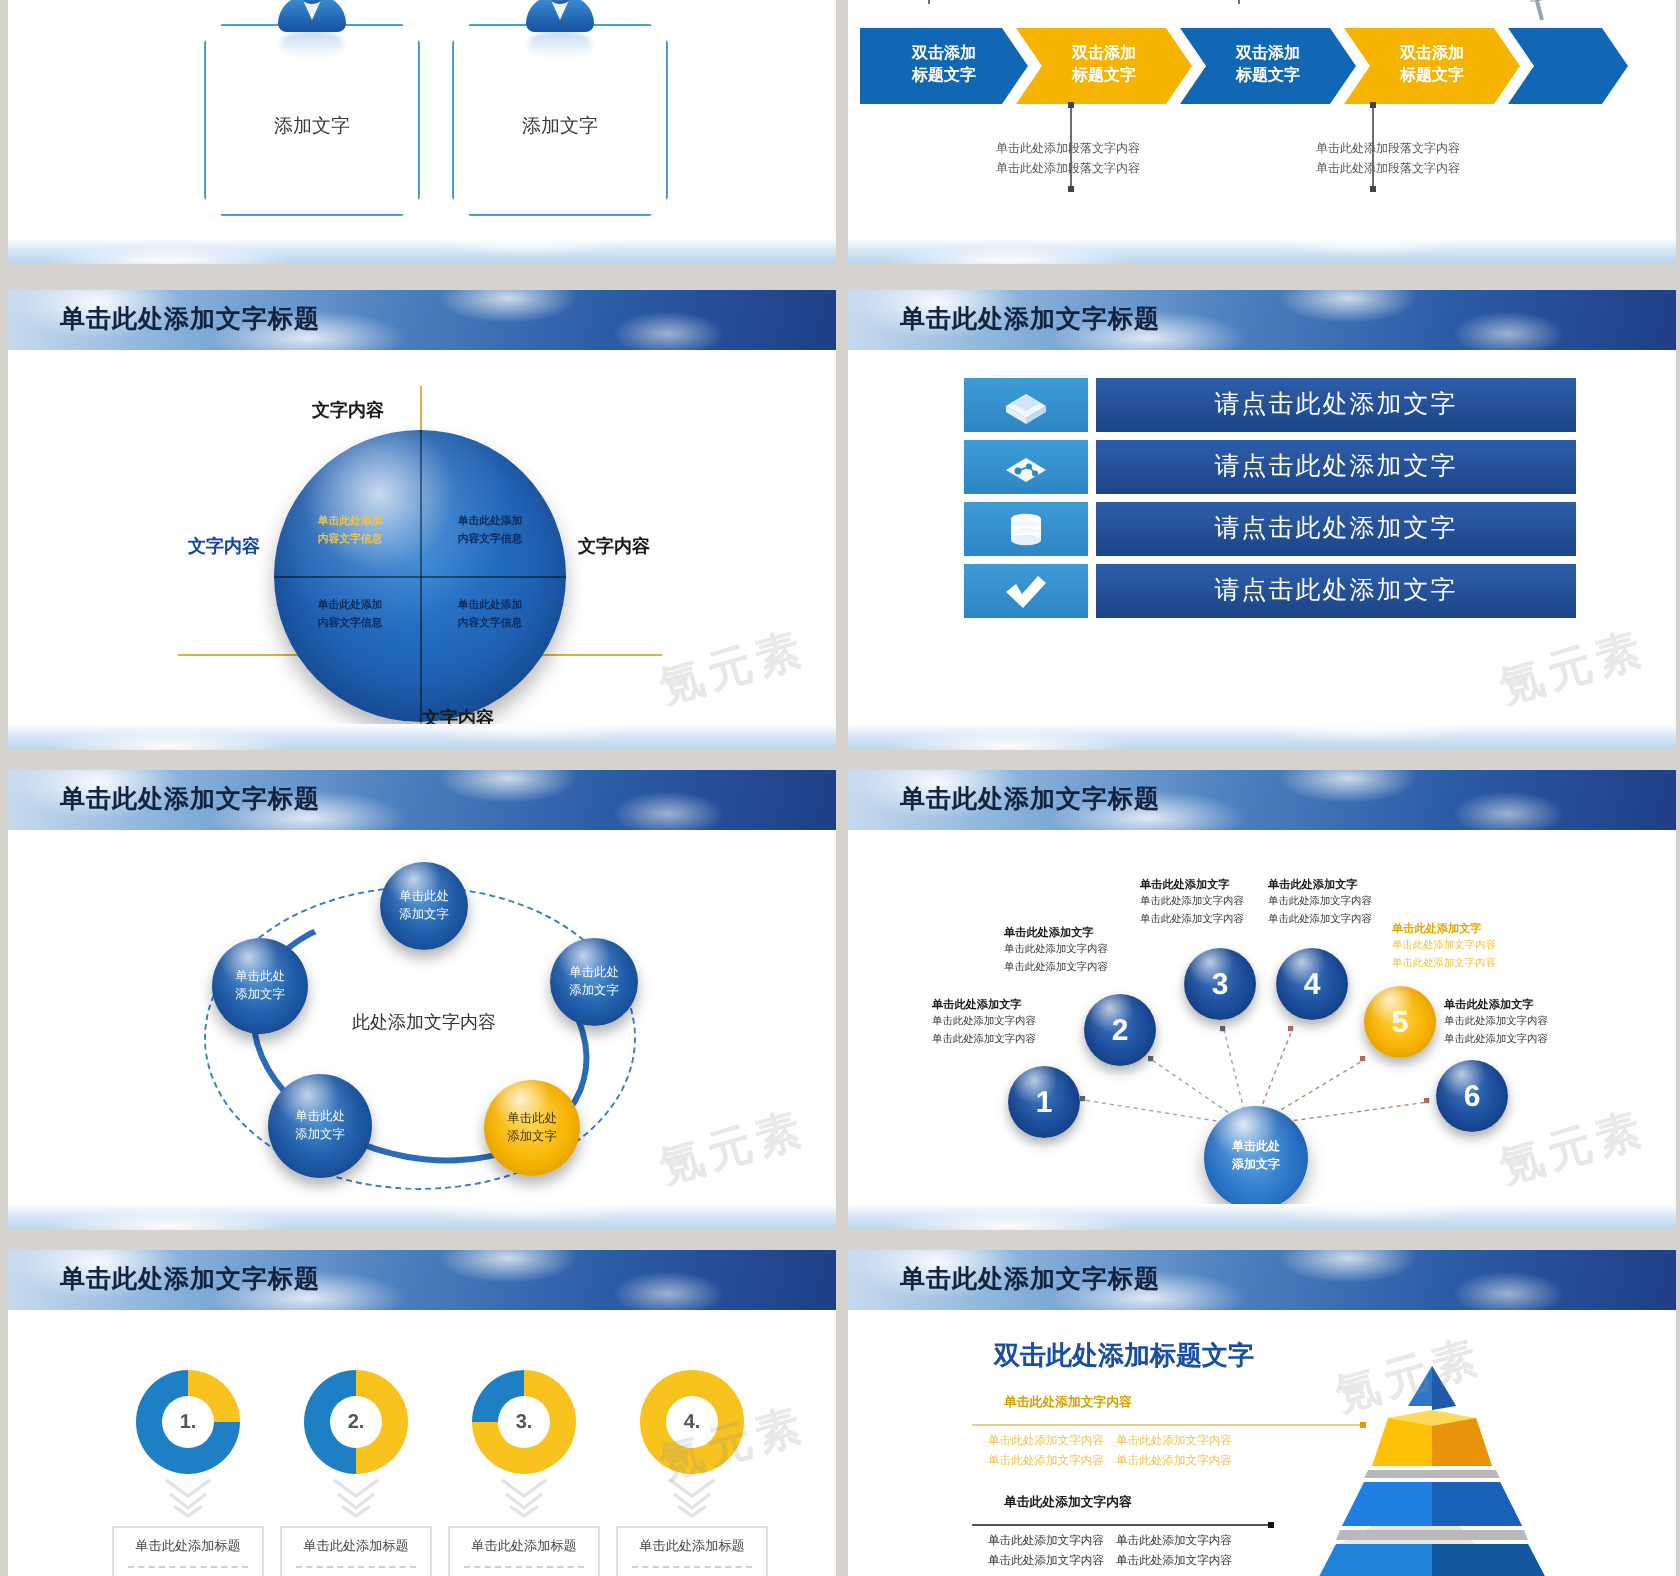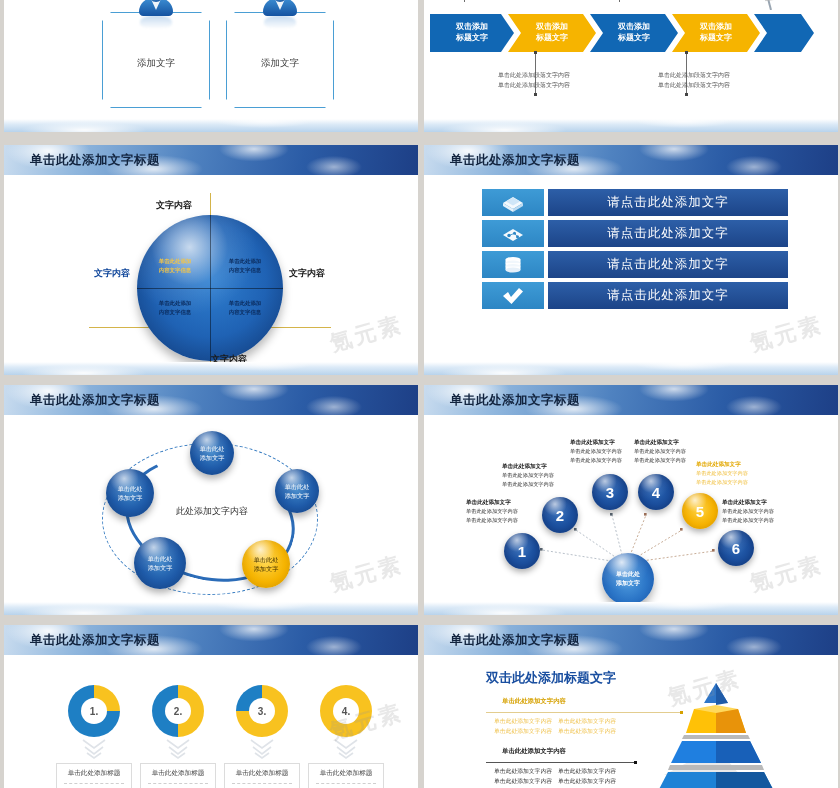--- a/index.html
+++ b/index.html
@@ -192,21 +192,21 @@
   }
   .chevdown { position: absolute; width: 26px; height: 20px; }
   .s7-card {
     position: absolute; width: 76px; border: 1px solid #dcdcdc; background: #fff;
     padding: 5px 3px 6px;
   }
   .s7-card .t { font-size: 6.6px; color: #444; text-align: center; }
   .s7-card .sep { border-top: 1px dashed #cfcfcf; margin: 5px 4px; }
 
   
-  .s8-h { position: absolute; font-size: 13px; font-weight: bold; color: #1a4fa0; white-space: nowrap; }
+  .s8-h { position: absolute; font-size: 13px; font-weight: bold; color: #1a4fa0; white-space: nowrap; margin-left: 11px; }
   .s8-bt { position: absolute; font-size: 6.4px; font-weight: bold; white-space: nowrap; }
   .s8-bl { position: absolute; font-size: 5.8px; line-height: 1.75; white-space: nowrap; }
   .s8-rule { position: absolute; height: 1px; }
   .s8-sq { position: absolute; width: 3px; height: 3px; }
   .gold-t { color: #d6a100; } .gold-l { color: #efc24e; }
   .dark-t { color: #1a1a1a; } .dark-l { color: #333; }
 </style>
 </head>
 <body>
 

